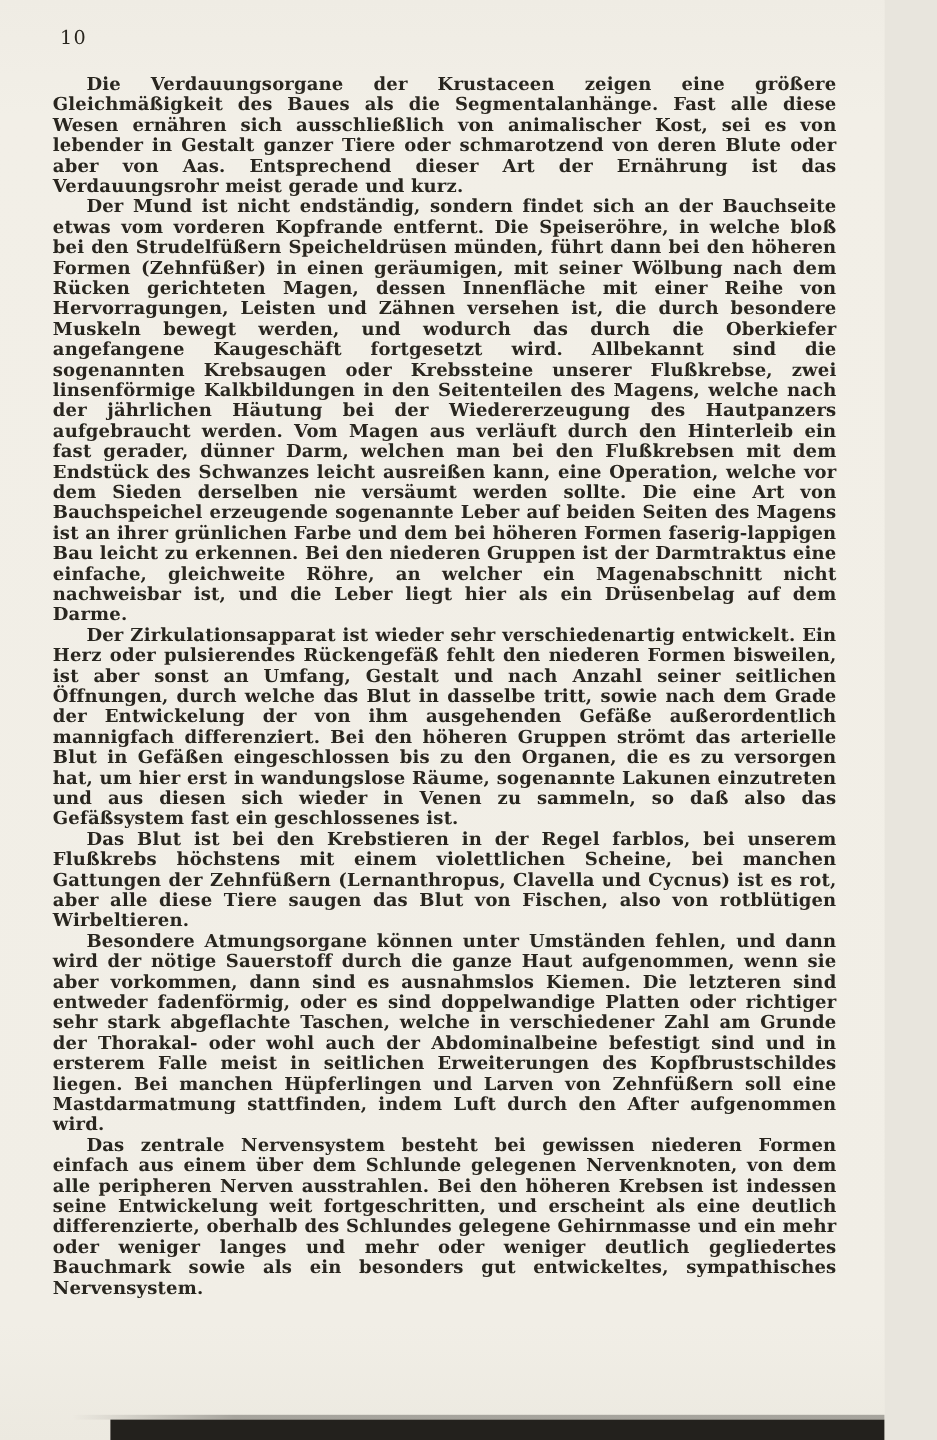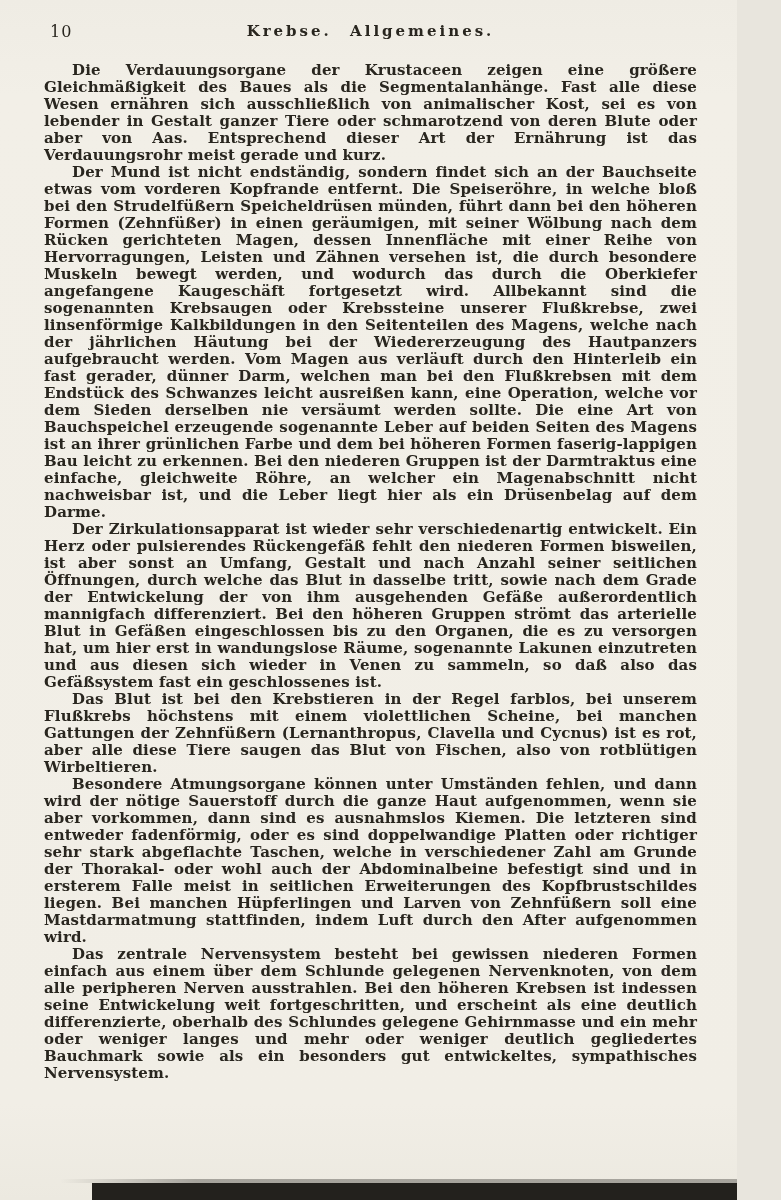--- a/index.html
+++ b/index.html
@@ -70,21 +70,20 @@
     background: linear-gradient(90deg, rgba(35,33,29,0) 0%, rgba(35,33,29,0.35) 20%, rgba(35,33,29,0.35) 100%);
   }
 </style>
 </head>
 <body>
 
 <div class="page">
 
   <div class="page-header">
     <span class="page-number">10</span>
-    <div class="running-head">Krebse.  Allgemeines.</div>
   </div>
 
   <div class="body-text">
     <p>Die Verdauungsorgane der Krustaceen zeigen eine größere Gleichmäßigkeit des Baues als die Segmentalanhänge.  Fast alle diese Wesen ernähren sich ausschließlich von animalischer Kost, sei es von lebender in Gestalt ganzer Tiere oder schmarotzend von deren Blute oder aber von Aas.  Entsprechend dieser Art der Ernährung ist das Verdauungsrohr meist gerade und kurz.</p>
     <p>Der Mund ist nicht endständig, sondern findet sich an der Bauchseite etwas vom vorderen Kopfrande entfernt.  Die Speiseröhre, in welche bloß bei den Strudelfüßern Speicheldrüsen münden, führt dann bei den höheren Formen (Zehnfüßer) in einen geräumigen, mit seiner Wölbung nach dem Rücken gerichteten Magen, dessen Innenfläche mit einer Reihe von Hervorragungen, Leisten und Zähnen versehen ist, die durch besondere Muskeln bewegt werden, und wodurch das durch die Oberkiefer angefangene Kaugeschäft fortgesetzt wird.  Allbekannt sind die sogenannten Krebsaugen oder Krebssteine unserer Flußkrebse, zwei linsenförmige Kalkbildungen in den Seitenteilen des Magens, welche nach der jährlichen Häutung bei der Wiedererzeugung des Hautpanzers aufgebraucht werden.  Vom Magen aus verläuft durch den Hinterleib ein fast gerader, dünner Darm, welchen man bei den Flußkrebsen mit dem Endstück des Schwanzes leicht ausreißen kann, eine Operation, welche vor dem Sieden derselben nie versäumt werden sollte.  Die eine Art von Bauchspeichel erzeugende sogenannte Leber auf beiden Seiten des Magens ist an ihrer grünlichen Farbe und dem bei höheren Formen faserig-lappigen Bau leicht zu erkennen.  Bei den niederen Gruppen ist der Darmtraktus eine einfache, gleichweite Röhre, an welcher ein Magenabschnitt nicht nachweisbar ist, und die Leber liegt hier als ein Drüsenbelag auf dem Darme.</p>
     <p>Der Zirkulationsapparat ist wieder sehr verschiedenartig entwickelt.  Ein Herz oder pulsierendes Rückengefäß fehlt den niederen Formen bisweilen, ist aber sonst an Umfang, Gestalt und nach Anzahl seiner seitlichen Öffnungen, durch welche das Blut in dasselbe tritt, sowie nach dem Grade der Entwickelung der von ihm ausgehenden Gefäße außerordentlich mannigfach differenziert.  Bei den höheren Gruppen strömt das arterielle Blut in Gefäßen eingeschlossen bis zu den Organen, die es zu versorgen hat, um hier erst in wandungslose Räume, sogenannte Lakunen einzutreten und aus diesen sich wieder in Venen zu sammeln, so daß also das Gefäßsystem fast ein geschlossenes ist.</p>
     <p>Das Blut ist bei den Krebstieren in der Regel farblos, bei unserem Flußkrebs höchstens mit einem violettlichen Scheine, bei manchen Gattungen der Zehnfüßern (Lernanthropus, Clavella und Cycnus) ist es rot, aber alle diese Tiere saugen das Blut von Fischen, also von rotblütigen Wirbeltieren.</p>
     <p>Besondere Atmungsorgane können unter Umständen fehlen, und dann wird der nötige Sauerstoff durch die ganze Haut aufgenommen, wenn sie aber vorkommen, dann sind es ausnahmslos Kiemen.  Die letzteren sind entweder fadenförmig, oder es sind doppelwandige Platten oder richtiger sehr stark abgeflachte Taschen, welche in verschiedener Zahl am Grunde der Thorakal- oder wohl auch der Abdominalbeine befestigt sind und in ersterem Falle meist in seitlichen Erweiterungen des Kopfbrustschildes liegen.  Bei manchen Hüpferlingen und Larven von Zehnfüßern soll eine Mastdarmatmung stattfinden, indem Luft durch den After aufgenommen wird.</p>
     <p>Das zentrale Nervensystem besteht bei gewissen niederen Formen einfach aus einem über dem Schlunde gelegenen Nervenknoten, von dem alle peripheren Nerven ausstrahlen.  Bei den höheren Krebsen ist indessen seine Entwickelung weit fortgeschritten, und erscheint als eine deutlich differenzierte, oberhalb des Schlundes gelegene Gehirnmasse und ein mehr oder weniger langes und mehr oder weniger deutlich gegliedertes Bauchmark sowie als ein besonders gut entwickeltes, sympathisches Nervensystem.</p>
   </div>

